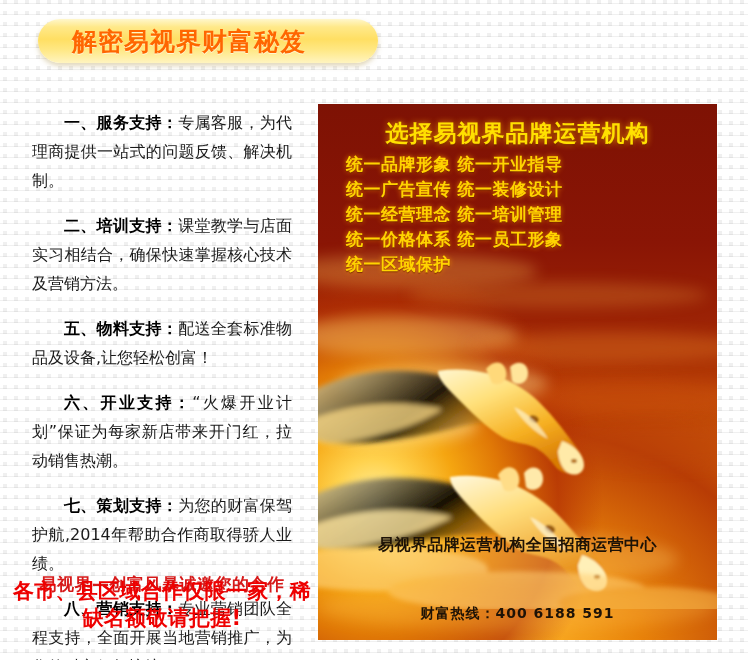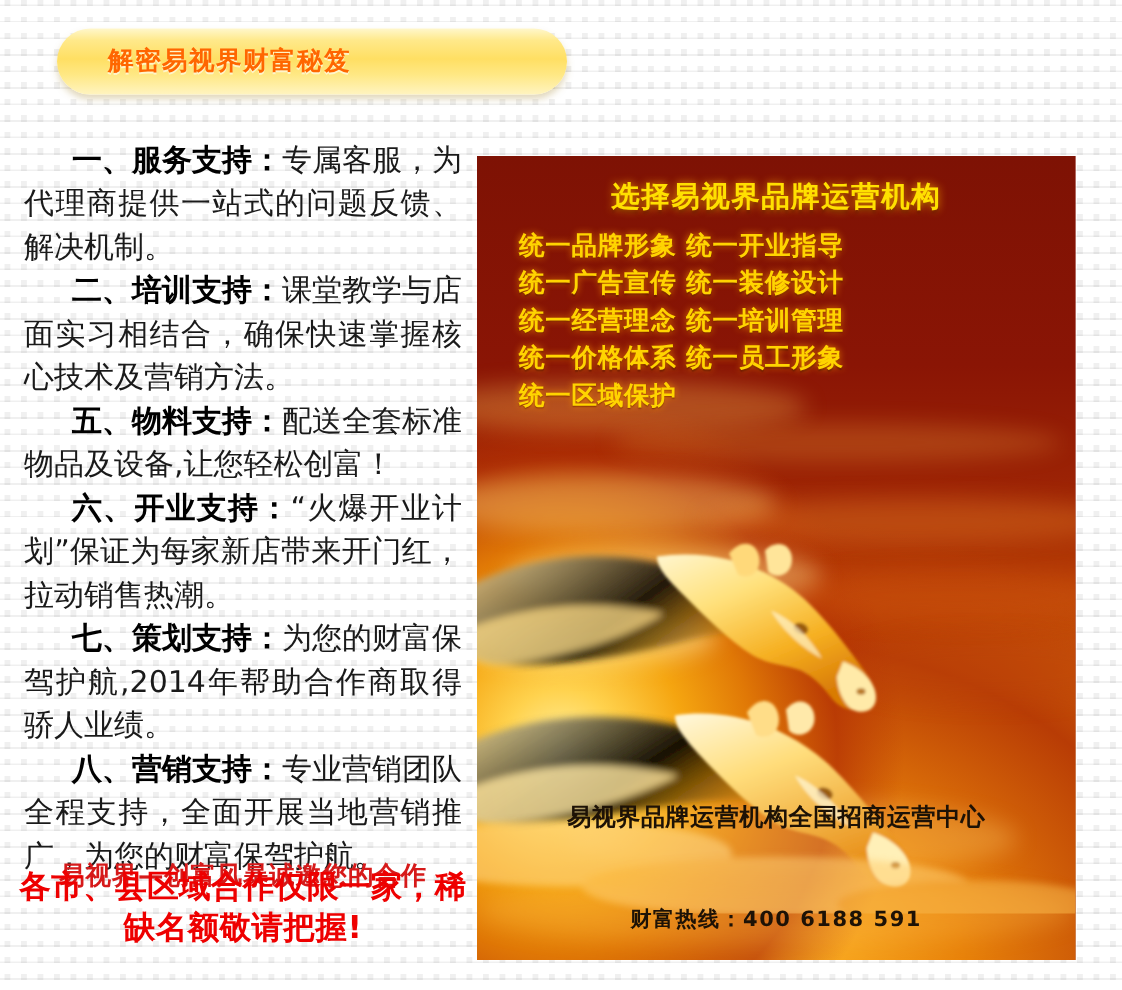--- a/index.html
+++ b/index.html
@@ -52,42 +52,42 @@
         #ffdf63 46%,
         #ffe884 70%,
         #fff4c0 100%);
     box-shadow: 0 3px 5px rgba(170,140,60,0.35);
     display: flex;
     align-items: center;
     box-sizing: border-box;
     padding-left: 34px;
   }
   #title-text {
-    font-size: 17px;
+    font-size: 25px;
     font-weight: bold;
     color: #ff6600;
     letter-spacing: 1px;
     line-height: 1;
     white-space: nowrap;
     text-shadow: 0 1px 0 rgba(255,255,255,0.6);
   }
 
   
   #left-col {
     position: absolute;
     left: 16px;
     top: 92px;
     width: 292px;
   }
   .para {
-    font-size: 20px;
+    font-size: 16px;
     line-height: 29px;
     color: #1a1a1a;
     text-indent: 32px;
-    margin: 0;
+    margin: 16px;
     text-align: justify;
     text-justify: inter-ideograph;
     letter-spacing: 0px;
   }
   .para .lead {
     font-weight: bold;
     color: #000000;
   }
 
   #tagline-1 {
@@ -156,21 +156,21 @@
     height: 250px;
   }
   #horses svg { display: block; }
 
   #poster-head {
     position: absolute;
     left: 0;
     top: 14px;
     width: 399px;
     text-align: center;
-    font-size: 19px;
+    font-size: 23px;
     font-weight: bold;
     color: #ffe000;
     letter-spacing: 1px;
     text-shadow: 0 0 6px rgba(255,170,0,0.9), 0 2px 2px rgba(90,10,0,0.85);
     white-space: nowrap;
   }
   #poster-list {
     position: absolute;
     left: 28px;
     top: 48px;

